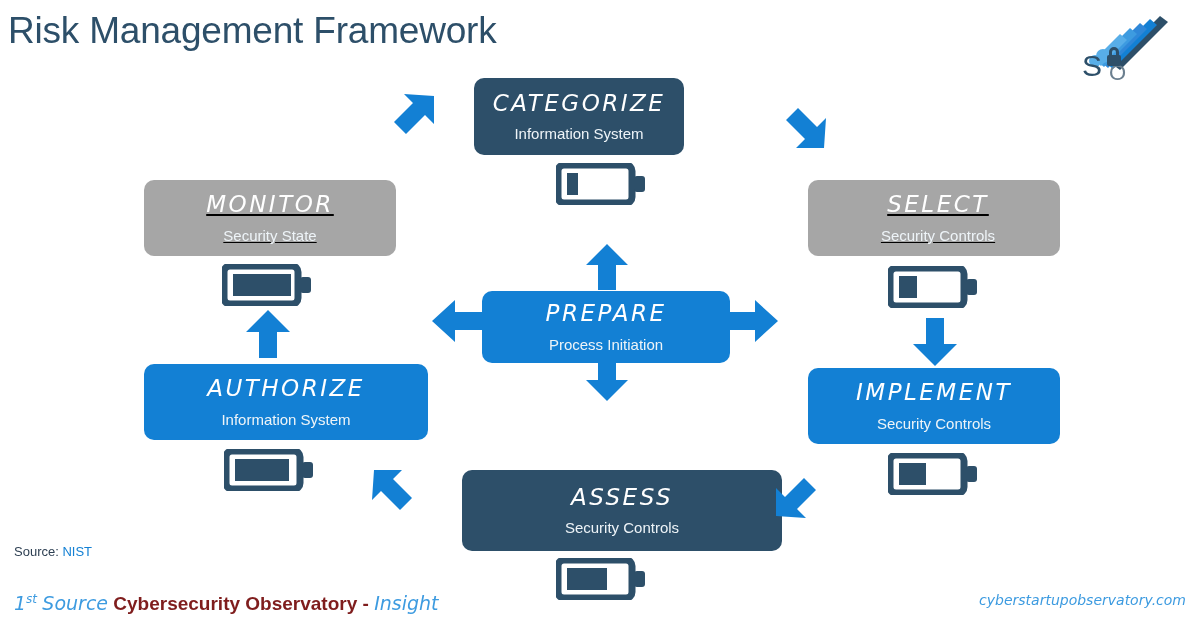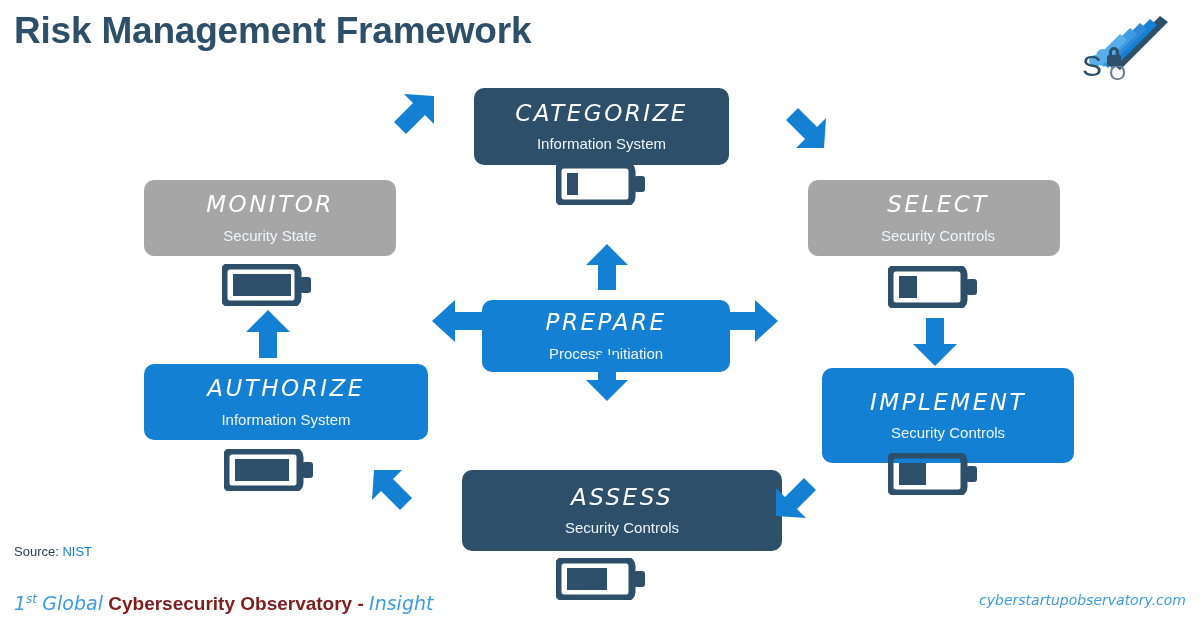--- a/index.html
+++ b/index.html
@@ -6,22 +6,22 @@
   html, body {
     width:1200px; height:627px;
     background:#ffffff;
     font-family:"Liberation Sans", sans-serif;
     overflow:hidden;
   }
   #page { position:relative; width:1200px; height:627px; background:#fff; }
 
   
   .page-title {
-    position:absolute; left:14px; top:10px;
-    font-size:37px; font-weight:700; color:#2d4f69;
+    position:absolute; left:8px; top:10px;
+    font-size:37px; font-weight:400; color:#2d4f69;
     letter-spacing:-0.2px; white-space:nowrap;
   }
 
   
   .logo { position:absolute; right:18px; top:8px; width:100px; height:78px; }
 
   
   .stage {
     position:absolute;
     border-radius:10px;
@@ -33,21 +33,21 @@
     font-family:"DejaVu Sans", sans-serif;
     font-size:23px; color:#ffffff; letter-spacing:2.5px;
     font-style:italic; font-weight:300;
     line-height:1.1;
   }
   .stage .stage-sub {
     font-size:15px; color:#eef4f8; margin-top:9px; font-weight:400;
   }
   .dark   { background:#2d4f69; }
   .blue   { background:#1380d4; }
-  .grey   { background:#a6a6a6; }
+  .grey   { background:#a6a6a6;text-decoration:underline; }
 
   
   .battery { position:absolute; width:92px; height:42px; }
 
   
   .arrow { position:absolute; }
 
   
   .source {
     position:absolute; left:14px; top:544px;
@@ -93,21 +93,21 @@
       </g>
       <text x="0" y="68" font-family="Liberation Sans, sans-serif" font-size="30" fill="#2d4f69">S</text>
       <text x="27" y="72" font-family="Liberation Sans, sans-serif" font-size="22" fill="#6b7f8f">O</text>
       <g>
         <path d="M27 44 a5 5 0 0 1 10 0 v4 h-3 v-4 a2 2 0 0 0 -4 0 v4 h-3 z" fill="#2d4f69"></path>
         <rect x="25" y="47" width="14" height="11" rx="2" fill="#2d4f69"></rect>
       </g>
     </svg>
   </div>
 
-  <div class="stage dark" style="left:474px; top:88px; width:255px; height:77px;">
+  <div class="stage dark" style="left:474px; top:78px; width:210px; height:77px;">
     <div class="stage-title">CATEGORIZE</div>
     <div class="stage-sub">Information System</div>
   </div>
   <div class="battery" style="left:556px; top:163px;">
     <svg viewBox="0 0 92 42" width="92" height="42">
       <rect x="2" y="2" width="74" height="38" rx="6" fill="none" stroke="#2d4f69" stroke-width="7"></rect>
       <rect x="78" y="13" width="11" height="16" rx="3" fill="#2d4f69"></rect>
       <rect x="11" y="10" width="11" height="22" fill="#2d4f69"></rect>
     </svg>
   </div>
@@ -117,21 +117,21 @@
     <div class="stage-sub">Security Controls</div>
   </div>
   <div class="battery" style="left:888px; top:266px;">
     <svg viewBox="0 0 92 42" width="92" height="42">
       <rect x="2" y="2" width="74" height="38" rx="6" fill="none" stroke="#2d4f69" stroke-width="7"></rect>
       <rect x="78" y="13" width="11" height="16" rx="3" fill="#2d4f69"></rect>
       <rect x="11" y="10" width="18" height="22" fill="#2d4f69"></rect>
     </svg>
   </div>
 
-  <div class="stage blue" style="left:808px; top:368px; width:252px; height:95px;margin-left:14px;">
+  <div class="stage blue" style="left:808px; top:368px; width:252px; height:76px;">
     <div class="stage-title">IMPLEMENT</div>
     <div class="stage-sub">Security Controls</div>
   </div>
   <div class="battery" style="left:888px; top:453px;">
     <svg viewBox="0 0 92 42" width="92" height="42">
       <rect x="2" y="2" width="74" height="38" rx="6" fill="none" stroke="#2d4f69" stroke-width="7"></rect>
       <rect x="78" y="13" width="11" height="16" rx="3" fill="#2d4f69"></rect>
       <rect x="11" y="10" width="27" height="22" fill="#2d4f69"></rect>
     </svg>
   </div>
@@ -165,21 +165,21 @@
     <div class="stage-sub">Security State</div>
   </div>
   <div class="battery" style="left:222px; top:264px;">
     <svg viewBox="0 0 92 42" width="92" height="42">
       <rect x="2" y="2" width="74" height="38" rx="6" fill="none" stroke="#2d4f69" stroke-width="7"></rect>
       <rect x="78" y="13" width="11" height="16" rx="3" fill="#2d4f69"></rect>
       <rect x="11" y="10" width="58" height="22" fill="#2d4f69"></rect>
     </svg>
   </div>
 
-  <div class="stage blue" style="left:482px; top:300px; width:248px; height:72px;">
+  <div class="stage blue" style="left:482px; top:291px; width:248px; height:72px;">
     <div class="stage-title">PREPARE</div>
     <div class="stage-sub">Process Initiation</div>
   </div>
 
   <div class="arrow" style="left:586px; top:244px;">
     <svg width="42" height="46" viewBox="0 0 42 46">
         <path d="M21 0 L42 21 L30 21 L30 46 L12 46 L12 21 L0 21 Z" fill="#1380d4"></path>
       </svg>
   </div>
   <div class="arrow" style="left:586px; top:355px;">
@@ -234,21 +234,21 @@
     </svg>
   </div>
 
   <div class="source">
     <span>Source:</span>
     <span class="src-link">NIST</span>
   </div>
 
   <div class="tagline">
     <span class="hand">1</span><span class="hand sup">st</span>
-    <span class="hand">Global</span>
+    <span class="hand">Source</span>
     <span class="bold">Cybersecurity Observatory</span>
     <span class="bold">-</span>
     <span class="hand">Insight</span>
   </div>
 
   <div class="site">cyberstartupobservatory.com</div>
 
 </div>
 
 </body></html>

